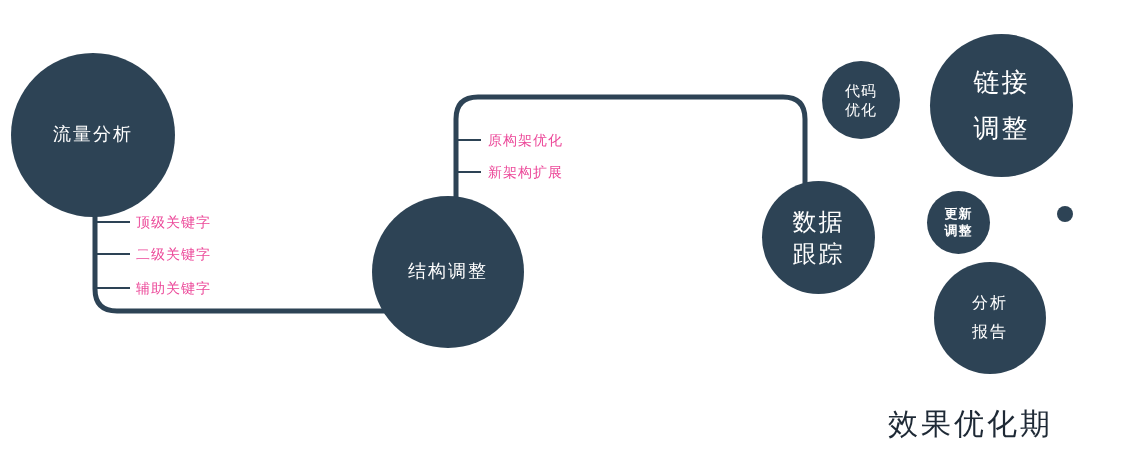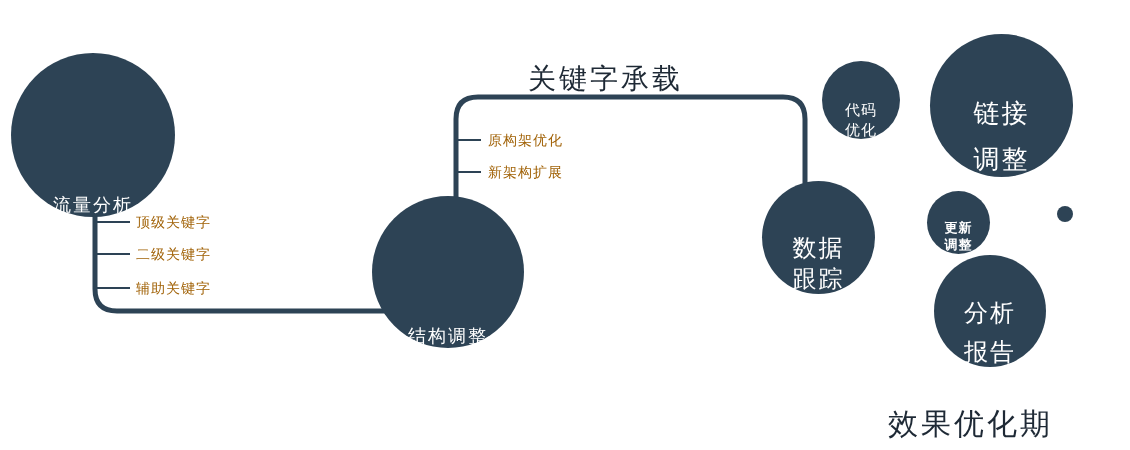--- a/index.html
+++ b/index.html
@@ -21,48 +21,48 @@
     top: 0;
   }
   .circle {
     position: absolute;
     border-radius: 50%;
     background: #2d4355;
     color: #ffffff;
     display: flex;
     flex-direction: column;
     align-items: center;
-    justify-content: flex-end;
+    justify-content: center;
     text-align: center;
     line-height: 1.3;
     letter-spacing: 2px;
   }
   .c-traffic   { left: 11px;  top: 53px;  width: 164px; height: 164px; font-size: 18px; }
   .c-structure { left: 372px; top: 196px; width: 152px; height: 152px; font-size: 18px; }
   .c-data      { left: 762px; top: 181px; width: 113px; height: 113px; font-size: 24px; }
   .c-code      { left: 822px; top: 61px;  width: 78px;  height: 78px;  font-size: 15px; letter-spacing: 1px; }
   .c-link      { left: 930px; top: 34px;  width: 143px; height: 143px; font-size: 26px; gap: 12px; }
   .c-update    { left: 927px; top: 191px; width: 63px;  height: 63px;  font-size: 13px; font-weight: bold; letter-spacing: 1px; }
-  .c-report    { left: 934px; top: 255px; width: 112px; height: 112px; font-size: 24px; gap: 8px; }
+  .c-report    { left: 934px; top: 262px; width: 112px; height: 112px; font-size: 16px; gap: 8px; }
   .c-dot       { left: 1057px; top: 206px; width: 16px; height: 16px; }
 
   .lbl {
     position: absolute;
     color: #1e2935;
     white-space: nowrap;
     letter-spacing: 3px;
   }
   .lbl-keyword  { left: 528px; top: 60px;  font-size: 28px; font-weight: 500; }
   .lbl-userbase { left: 155px; top: 328px; font-size: 26px; font-weight: bold; }
   .lbl-footer   { left: 888px; top: 404px; font-size: 30px; font-weight: 400; }
 
   .sm {
     position: absolute;
     font-size: 14px;
-    color: #a16207;
+    color: #ec4899;
     white-space: nowrap;
     letter-spacing: 1px;
   }
   .sm-1 { left: 136px; top: 214px; }
   .sm-2 { left: 136px; top: 246px; }
   .sm-3 { left: 136px; top: 280px; }
   .sm-4 { left: 488px; top: 132px; }
   .sm-5 { left: 488px; top: 164px; }
 </style>
 </head>
@@ -108,21 +108,20 @@
     <span>调整</span>
   </div>
 
   <div class="circle c-dot"></div>
 
   <div class="circle c-report">
     <span>分析</span>
     <span>报告</span>
   </div>
 
-  <div class="lbl lbl-keyword">关键字承载</div>
   <div class="lbl lbl-footer">效果优化期</div>
 
   <div class="sm sm-1">顶级关键字</div>
   <div class="sm sm-2">二级关键字</div>
   <div class="sm sm-3">辅助关键字</div>
   <div class="sm sm-4">原构架优化</div>
   <div class="sm sm-5">新架构扩展</div>
 
 </div>
 

